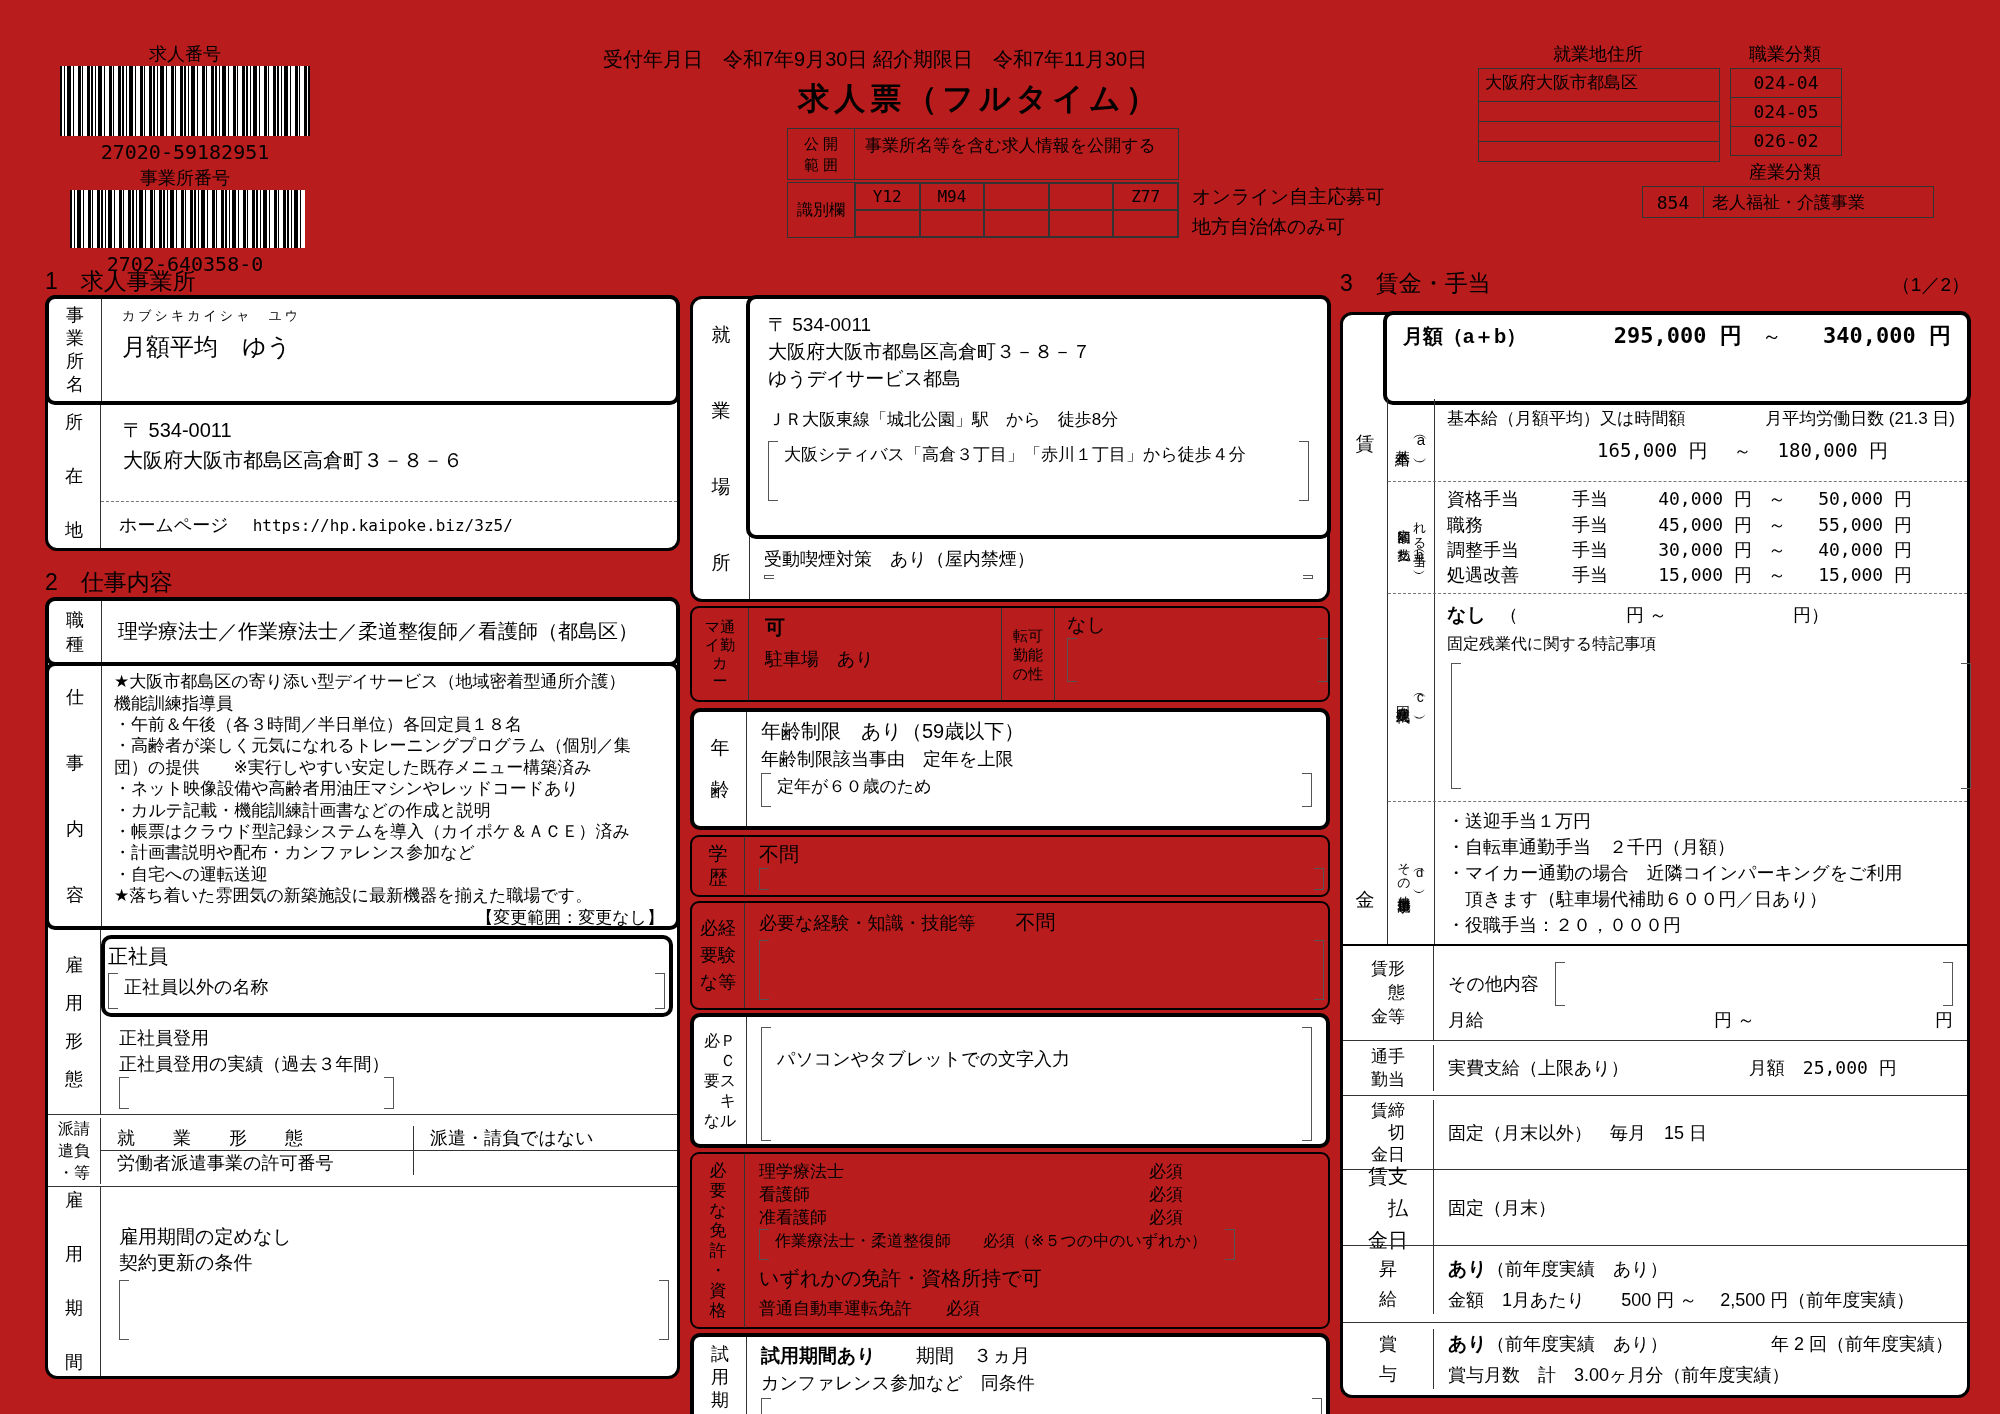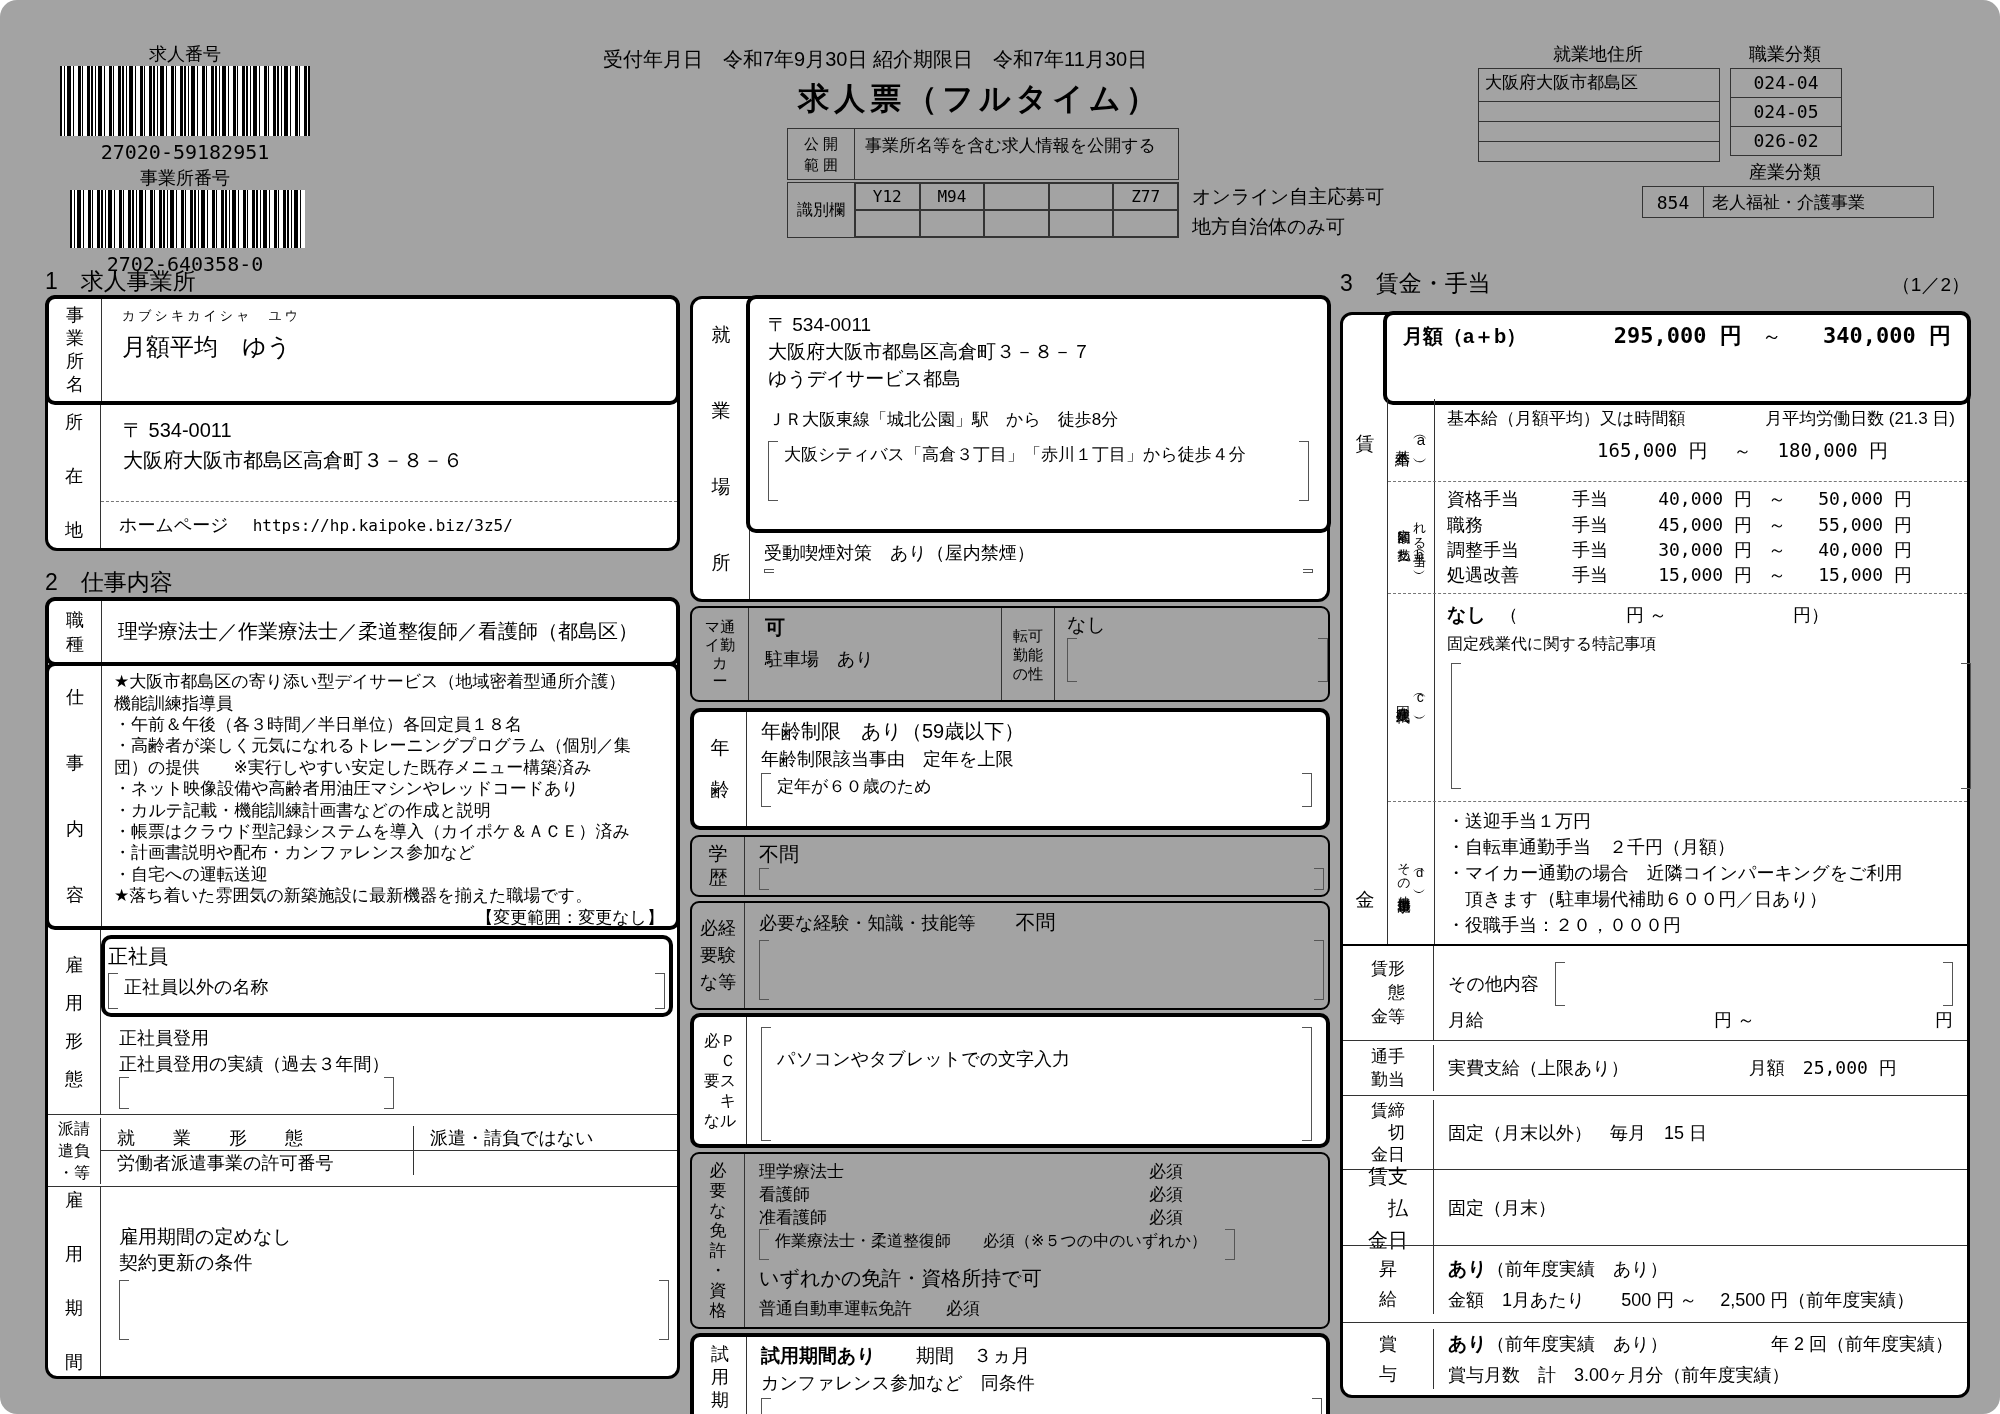--- a/index.html
+++ b/index.html
@@ -1,17 +1,17 @@
 <!DOCTYPE html>
 <html><head>
 <meta charset="utf-8">
 <style>
   html,body{margin:0;padding:0;background:#fff;color:#000;
     font-family:"Liberation Sans","DejaVu Sans",sans-serif;}
-  #page{position:relative;width:2000px;height:1414px;background:#a3a3a3;overflow:hidden;border-radius:17px;}
+  #page{position:relative;width:2000px;height:1414px;background:#b91c1c;overflow:hidden;}
   .abs{position:absolute;}
   .row{display:flex;}
   .col{display:flex;flex-direction:column;}
   .box{border:3px solid #000;border-radius:12px;background:#fff;}
   .em{border:4px solid #000;border-radius:10px;background:#fff;}
   .vl{flex:none;white-space:pre-line;text-align:center;display:flex;align-items:center;
       justify-content:center;border-right:1px solid #333;}
   .v2{flex:none;display:flex;align-items:center;justify-content:center;border-right:1px solid #333;gap:1px;}
   .v2 span{writing-mode:vertical-rl;text-orientation:upright;line-height:1.12;letter-spacing:1px;}
   .brk{position:relative;padding:2px 16px;}
@@ -232,21 +232,21 @@
           <div style="font-size:19px;line-height:27px">
             <div>〒 534-0011</div>
             <div>大阪府大阪市都島区高倉町３－８－７</div>
             <div>ゆうデイサービス都島</div>
           </div>
           <div style="font-size:17px;margin-top:16px">ＪＲ大阪東線「城北公園」駅　から　徒歩8分</div>
           <div class="brk" style="margin-top:10px;height:56px;font-size:17px">
             <span>大阪シティバス「高倉３丁目」「赤川１丁目」から徒歩４分</span>
           </div>
         </div>
-        <div class="col" style="flex:1;padding:8px 14px 26px">
+        <div class="col" style="flex:1;padding:8px 14px 20px">
           <div style="font-size:18px">受動喫煙対策　あり（屋内禁煙）</div>
           <div class="brk" style="flex:1;margin-top:4px"></div>
         </div>
       </div>
     </div>
 
     <div class="row" style="height:92px;margin-top:4px;border:2px solid #000;border-radius:9px">
       <div class="vl pre" style="width:56px;font-size:15px;line-height:18px">マ通
 イ勤
 カ

